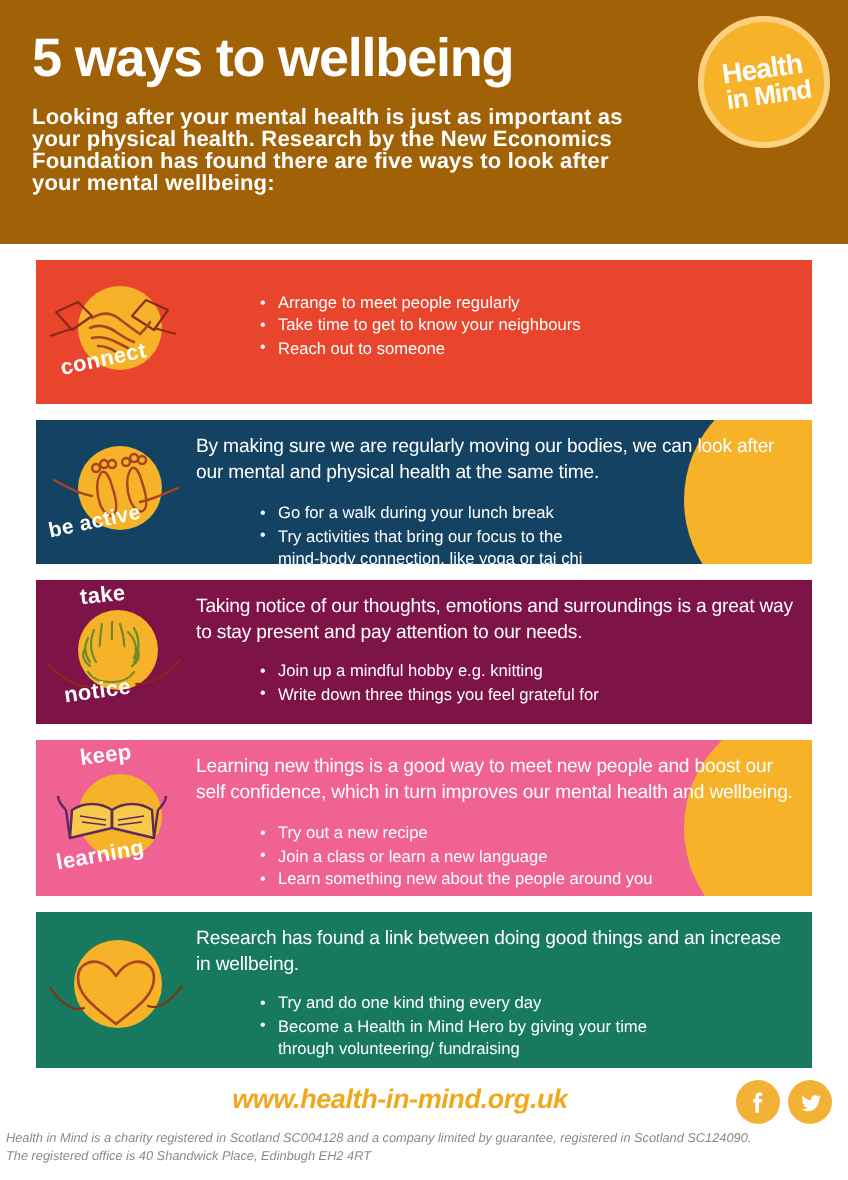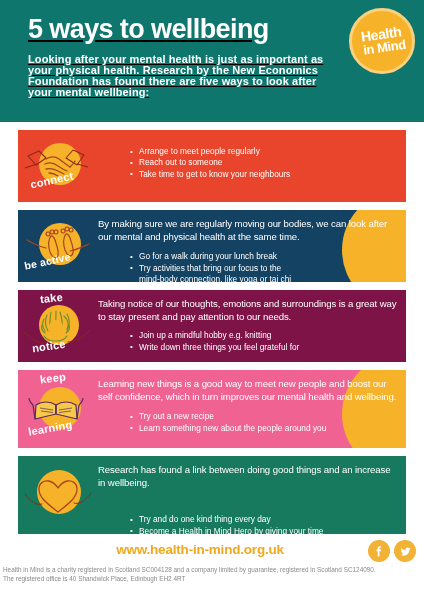--- a/index.html
+++ b/index.html
@@ -18,24 +18,23 @@
     height: 590px;
     background: #ffffff;
     overflow: hidden;
   }
 
   
   .header {
     position: relative;
     width: 424px;
     height: 122px;
-    background: #0f766e;
-    padding: 14px 16px 0 28px;
+    background: #a16207;
+    padding: 14px 16px 0 16px;
     overflow: hidden;
-    text-decoration: underline;
   }
   .header-title {
     color: #ffffff;
     font-size: 27px;
     font-weight: bold;
     letter-spacing: -0.6px;
     line-height: 30px;
     white-space: nowrap;
   }
   .header-sub {
@@ -199,20 +198,21 @@
   }
   .bullets li .cont { display: block; padding-left: 0; }
 
   
   .footer {
     position: relative;
     width: 424px;
     height: 56px;
     background: #ffffff;
     padding-top: 8px;
+    font-style: italic;
   }
   .url {
     text-align: center;
     color: #f0a81e;
     font-size: 13.5px;
     font-weight: bold;
     letter-spacing: -0.2px;
     padding-right: 24px;
   }
   .socials {
@@ -276,22 +276,22 @@
             <path d="M24 35 C28 34, 32 35, 36 37 C38 38, 40 39, 42 40"></path>
             <path d="M27 39 C30 39, 33 40, 36 42"></path>
             <path d="M48 33 C50 31, 52 29, 53 27"></path>
           </g>
         </svg>
         <span class="icon-word w-connect">connect</span>
       </div>
       <div class="text-block">
         <ul class="bullets">
           <li>Arrange to meet people regularly</li>
+          <li>Take time to get to know your neighbours</li>
           <li>Reach out to someone</li>
-          <li>Take time to get to know your neighbours</li>
         </ul>
       </div>
     </div>
 
     <div class="card" style="background:#134263;">
       <div class="swoosh"></div>
       <div class="icon-block">
         <div class="disc"></div>
         <svg class="icon-svg" viewBox="0 0 72 64">
           <g fill="none" stroke="#a8441f" stroke-width="1.2" stroke-linecap="round">
@@ -377,40 +377,41 @@
             <path d="M49 37 L37 38.5"></path>
           </g>
         </svg>
         <span class="icon-word w-keep">keep</span>
         <span class="icon-word w-learning">learning</span>
       </div>
       <div class="text-block">
         <div class="lead">Learning new things is a good way to meet new people and boost our self confidence, which in turn improves our mental health and wellbeing.</div>
         <ul class="bullets">
           <li>Try out a new recipe</li>
+          <li>Join a class or learn a new language</li>
           <li>Learn something new about the people around you</li>
         </ul>
       </div>
     </div>
 
     <div class="card tall" style="background:#17795e;">
       <div class="icon-block">
         <div class="disc" style="left:19px; top:14px; width:44px; height:44px;"></div>
         <svg class="icon-svg" viewBox="0 0 72 64">
           <path d="M36 52 C26 44, 17 38, 17 29 C17 23, 22 20, 27 21 C31 22, 34 25, 36 28 C38 25, 41 22, 45 21 C50 20, 55 23, 55 29 C55 38, 46 44, 36 52 Z" fill="none" stroke="#a8441f" stroke-width="1.3" stroke-linejoin="round"></path>
           <g fill="none" stroke="#8c2a16" stroke-width="1" stroke-linecap="round">
             <path d="M3 34 C9 42, 15 46, 20 44"></path>
             <path d="M69 33 C63 41, 57 45, 52 43"></path>
           </g>
         </svg>
         <span class="icon-word w-give">give</span>
       </div>
       <div class="text-block">
         <div class="lead">Research has found a link between doing good things and an increase in wellbeing.</div>
-        <ul class="bullets" style="margin-top:25px;">
+        <ul class="bullets" style="margin-top:7px;">
           <li>Try and do one kind thing every day</li>
           <li>
             <span>Become a Health in Mind Hero by giving your time</span>
             <span class="cont">through volunteering/ fundraising</span>
           </li>
         </ul>
       </div>
     </div>
 
   </div>

